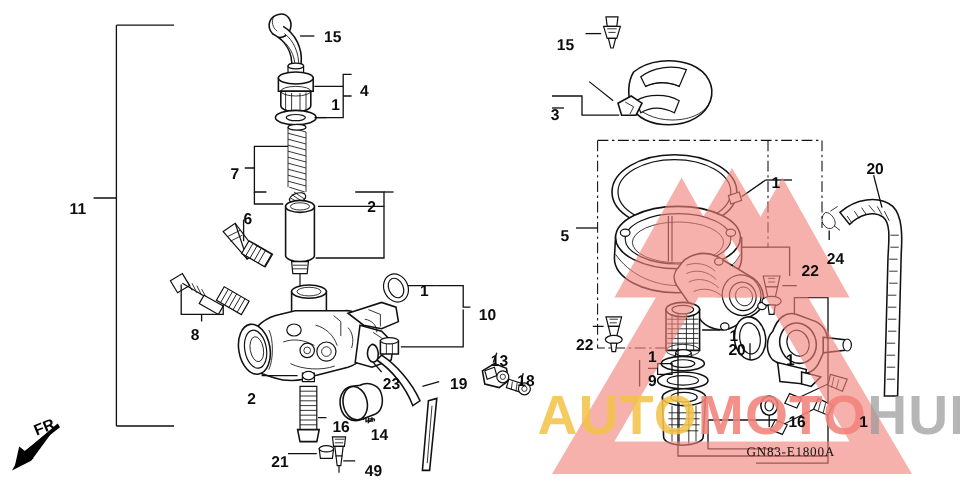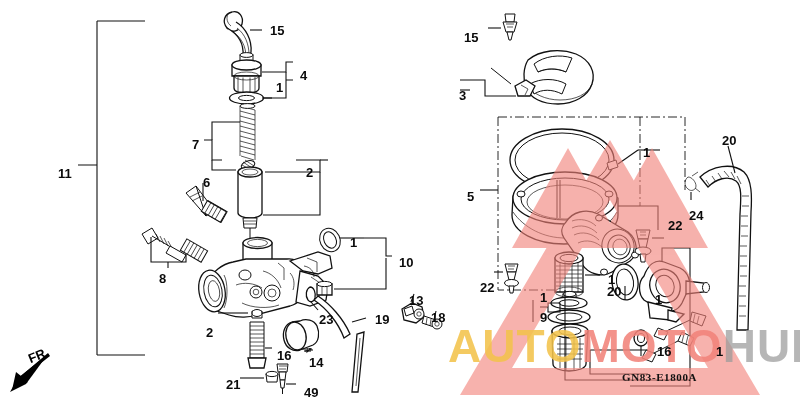--- a/index.html
+++ b/index.html
@@ -19,21 +19,21 @@
   #diagram-svg {
     position: absolute;
     left: 0; top: 0;
     width: 800px; height: 406px;
   }
   .wm-layer { position:absolute; left:0; top:0; width:800px; height:406px; pointer-events:none; }
   .diagram-code {
     position: absolute;
     left: 622px; top: 371px;
     font-family: "Liberation Serif", serif;
-    font-weight: bold;
+    font-weight: normal;
     font-size: 11px;
     letter-spacing: 0.6px;
     color: #111;
     text-align: right;
   }
   .fr-label {
     position: absolute;
     left: 26px; top: 352px;
     font-family: "Liberation Sans", sans-serif;
     font-weight: bold;

